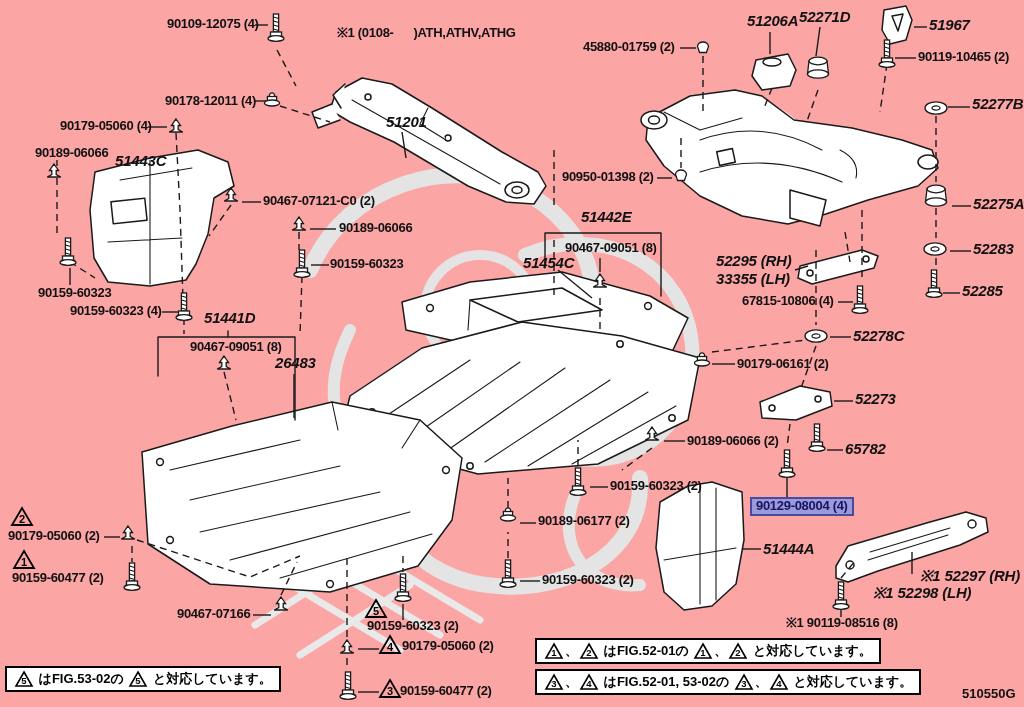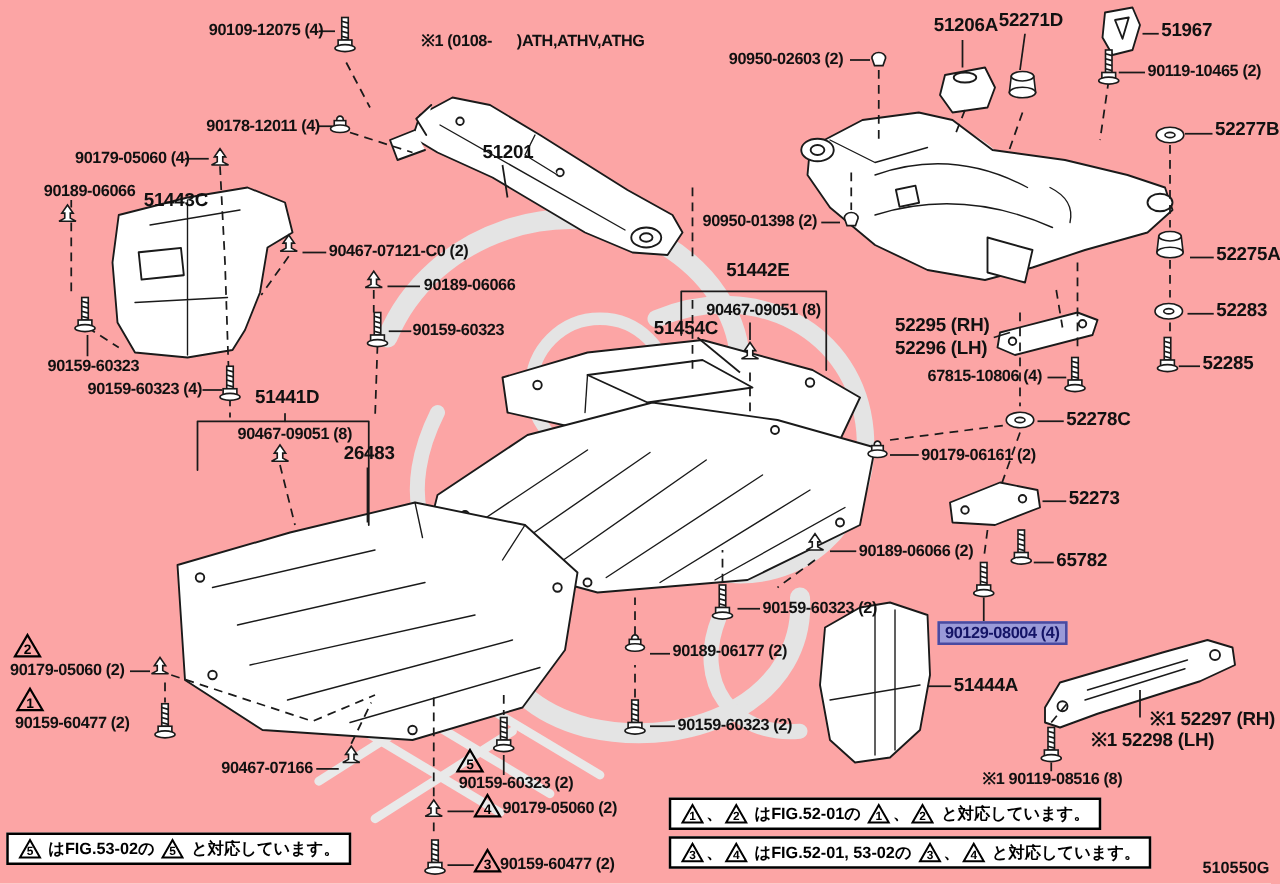--- a/index.html
+++ b/index.html
@@ -1,21 +1,21 @@
 <!DOCTYPE html>
 <html><head>
 <meta charset="utf-8">
 <style>
   html,body{margin:0;padding:0;background:#fff;}
   #stage{position:relative;width:1024px;height:707px;background:#fca5a5;overflow:hidden;
          font-family:"Liberation Sans",sans-serif;}
   #art{position:absolute;left:0;top:0;}
   .lbl{position:absolute;font:bold 13px "Liberation Sans",sans-serif;color:#111;
        white-space:pre;letter-spacing:-0.3px;line-height:14px;}
-  .big{font-size:15px;letter-spacing:-0.2px;line-height:16px;}
+  .big{font-size:15px;letter-spacing:-0.2px;line-height:16px;font-style:italic;}
   .hl{background:#9a9ad8;border:2px solid #4a4aa0;color:#141466;padding:0 4px 1px 4px;}
   .tri{position:absolute;}
   .notebox{position:absolute;border:2px solid #000;background:#fff;display:flex;
            align-items:center;padding:2px 7px;font:bold 13px "Liberation Sans",sans-serif;
            white-space:pre;gap:1px;}
   .notebox svg{flex:0 0 auto;}
   .code{position:absolute;font:bold 13px "Liberation Sans",sans-serif;color:#111;}
 </style>
 </head>
 <body>
@@ -294,32 +294,32 @@
 <div class="lbl big" style="left:115px;top:153px">51443C</div>
 <div class="lbl big" style="left:386px;top:114px">51201</div>
 <div class="lbl" style="left:263px;top:194px">90467-07121-C0 (2)</div>
 <div class="lbl" style="left:339px;top:221px">90189-06066</div>
 <div class="lbl" style="left:330px;top:257px">90159-60323</div>
 <div class="lbl" style="left:38px;top:286px">90159-60323</div>
 <div class="lbl" style="left:70px;top:304px">90159-60323 (4)</div>
 <div class="lbl big" style="left:204px;top:310px">51441D</div>
 <div class="lbl" style="left:190px;top:340px">90467-09051 (8)</div>
 <div class="lbl big" style="left:275px;top:355px">26483</div>
-<div class="lbl" style="left:583px;top:40px">90950-02603 (2)</div>
+<div class="lbl" style="left:583px;top:40px">45880-01759 (2)</div>
 <div class="lbl big" style="left:747px;top:13px">51206A</div>
 <div class="lbl big" style="left:799px;top:9px">52271D</div>
 <div class="lbl big" style="left:929px;top:17px">51967</div>
 <div class="lbl" style="left:918px;top:50px">90119-10465 (2)</div>
 <div class="lbl big" style="left:972px;top:96px">52277B</div>
 <div class="lbl" style="left:562px;top:170px">90950-01398 (2)</div>
 <div class="lbl big" style="left:581px;top:209px">51442E</div>
 <div class="lbl" style="left:565px;top:241px">90467-09051 (8)</div>
 <div class="lbl big" style="left:523px;top:255px">51454C</div>
 <div class="lbl big" style="left:716px;top:253px">52295 (RH)</div>
-<div class="lbl big" style="left:716px;top:271px">52296 (LH)</div>
+<div class="lbl big" style="left:716px;top:271px">33355 (LH)</div>
 <div class="lbl" style="left:742px;top:294px">67815-10806 (4)</div>
 <div class="lbl big" style="left:973px;top:196px">52275A</div>
 <div class="lbl big" style="left:973px;top:241px">52283</div>
 <div class="lbl big" style="left:962px;top:283px">52285</div>
 <div class="lbl big" style="left:853px;top:328px">52278C</div>
 <div class="lbl" style="left:737px;top:357px">90179-06161 (2)</div>
 <div class="lbl big" style="left:855px;top:391px">52273</div>
 <div class="lbl" style="left:687px;top:434px">90189-06066 (2)</div>
 <div class="lbl big" style="left:845px;top:441px">65782</div>
 <div class="lbl" style="left:610px;top:479px">90159-60323 (2)</div>

